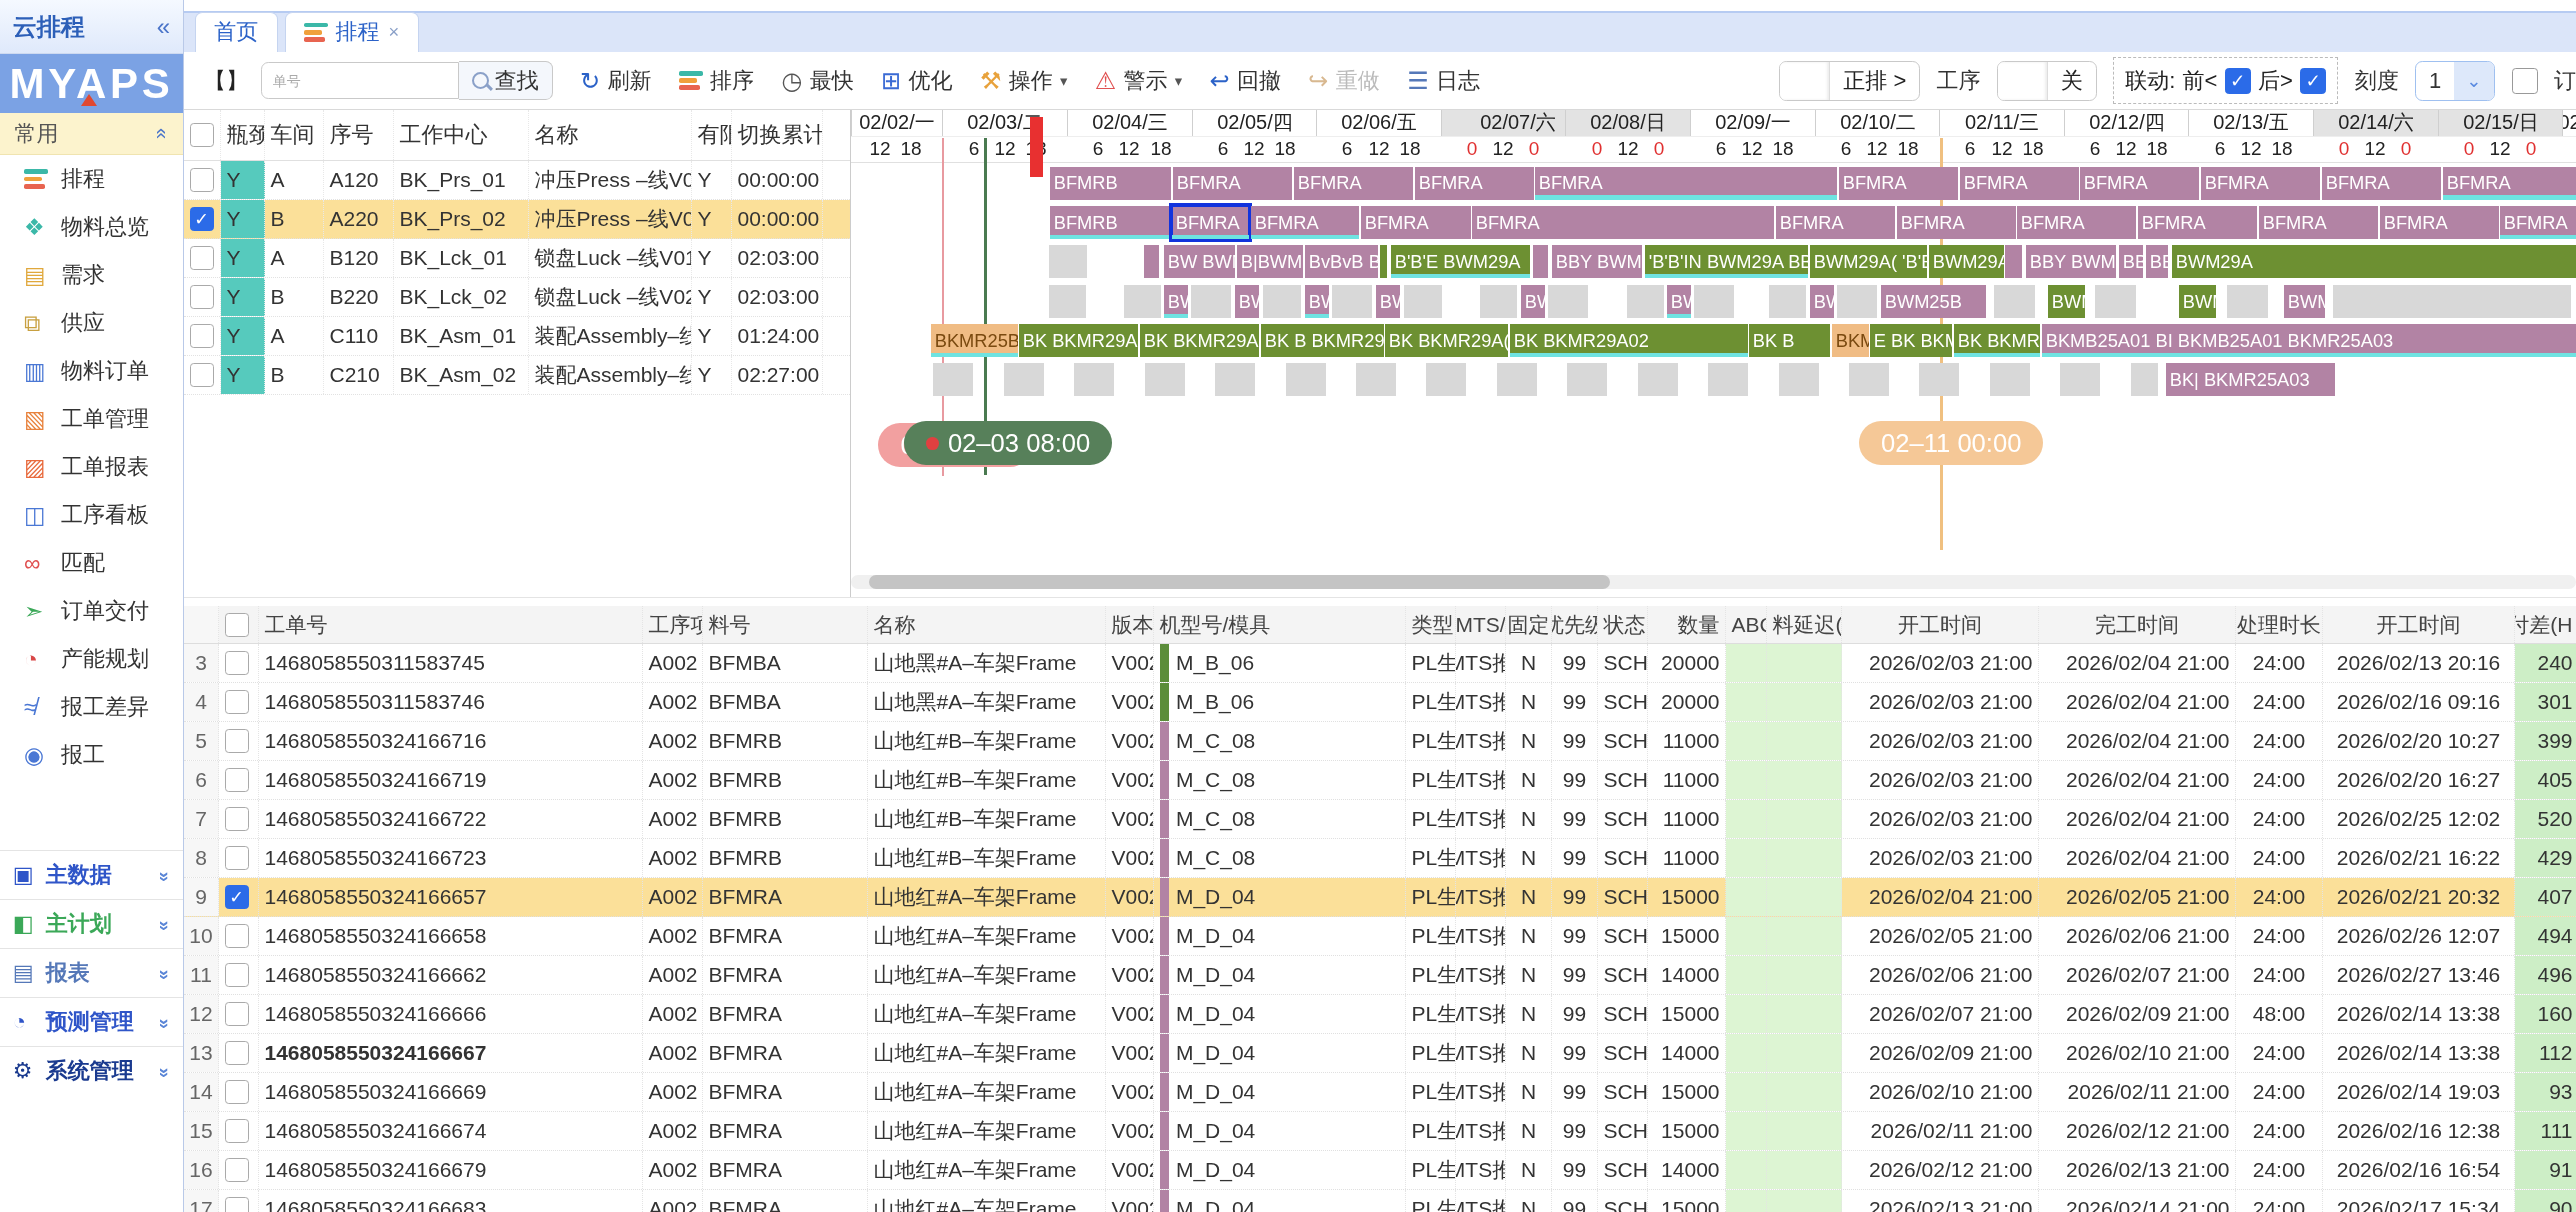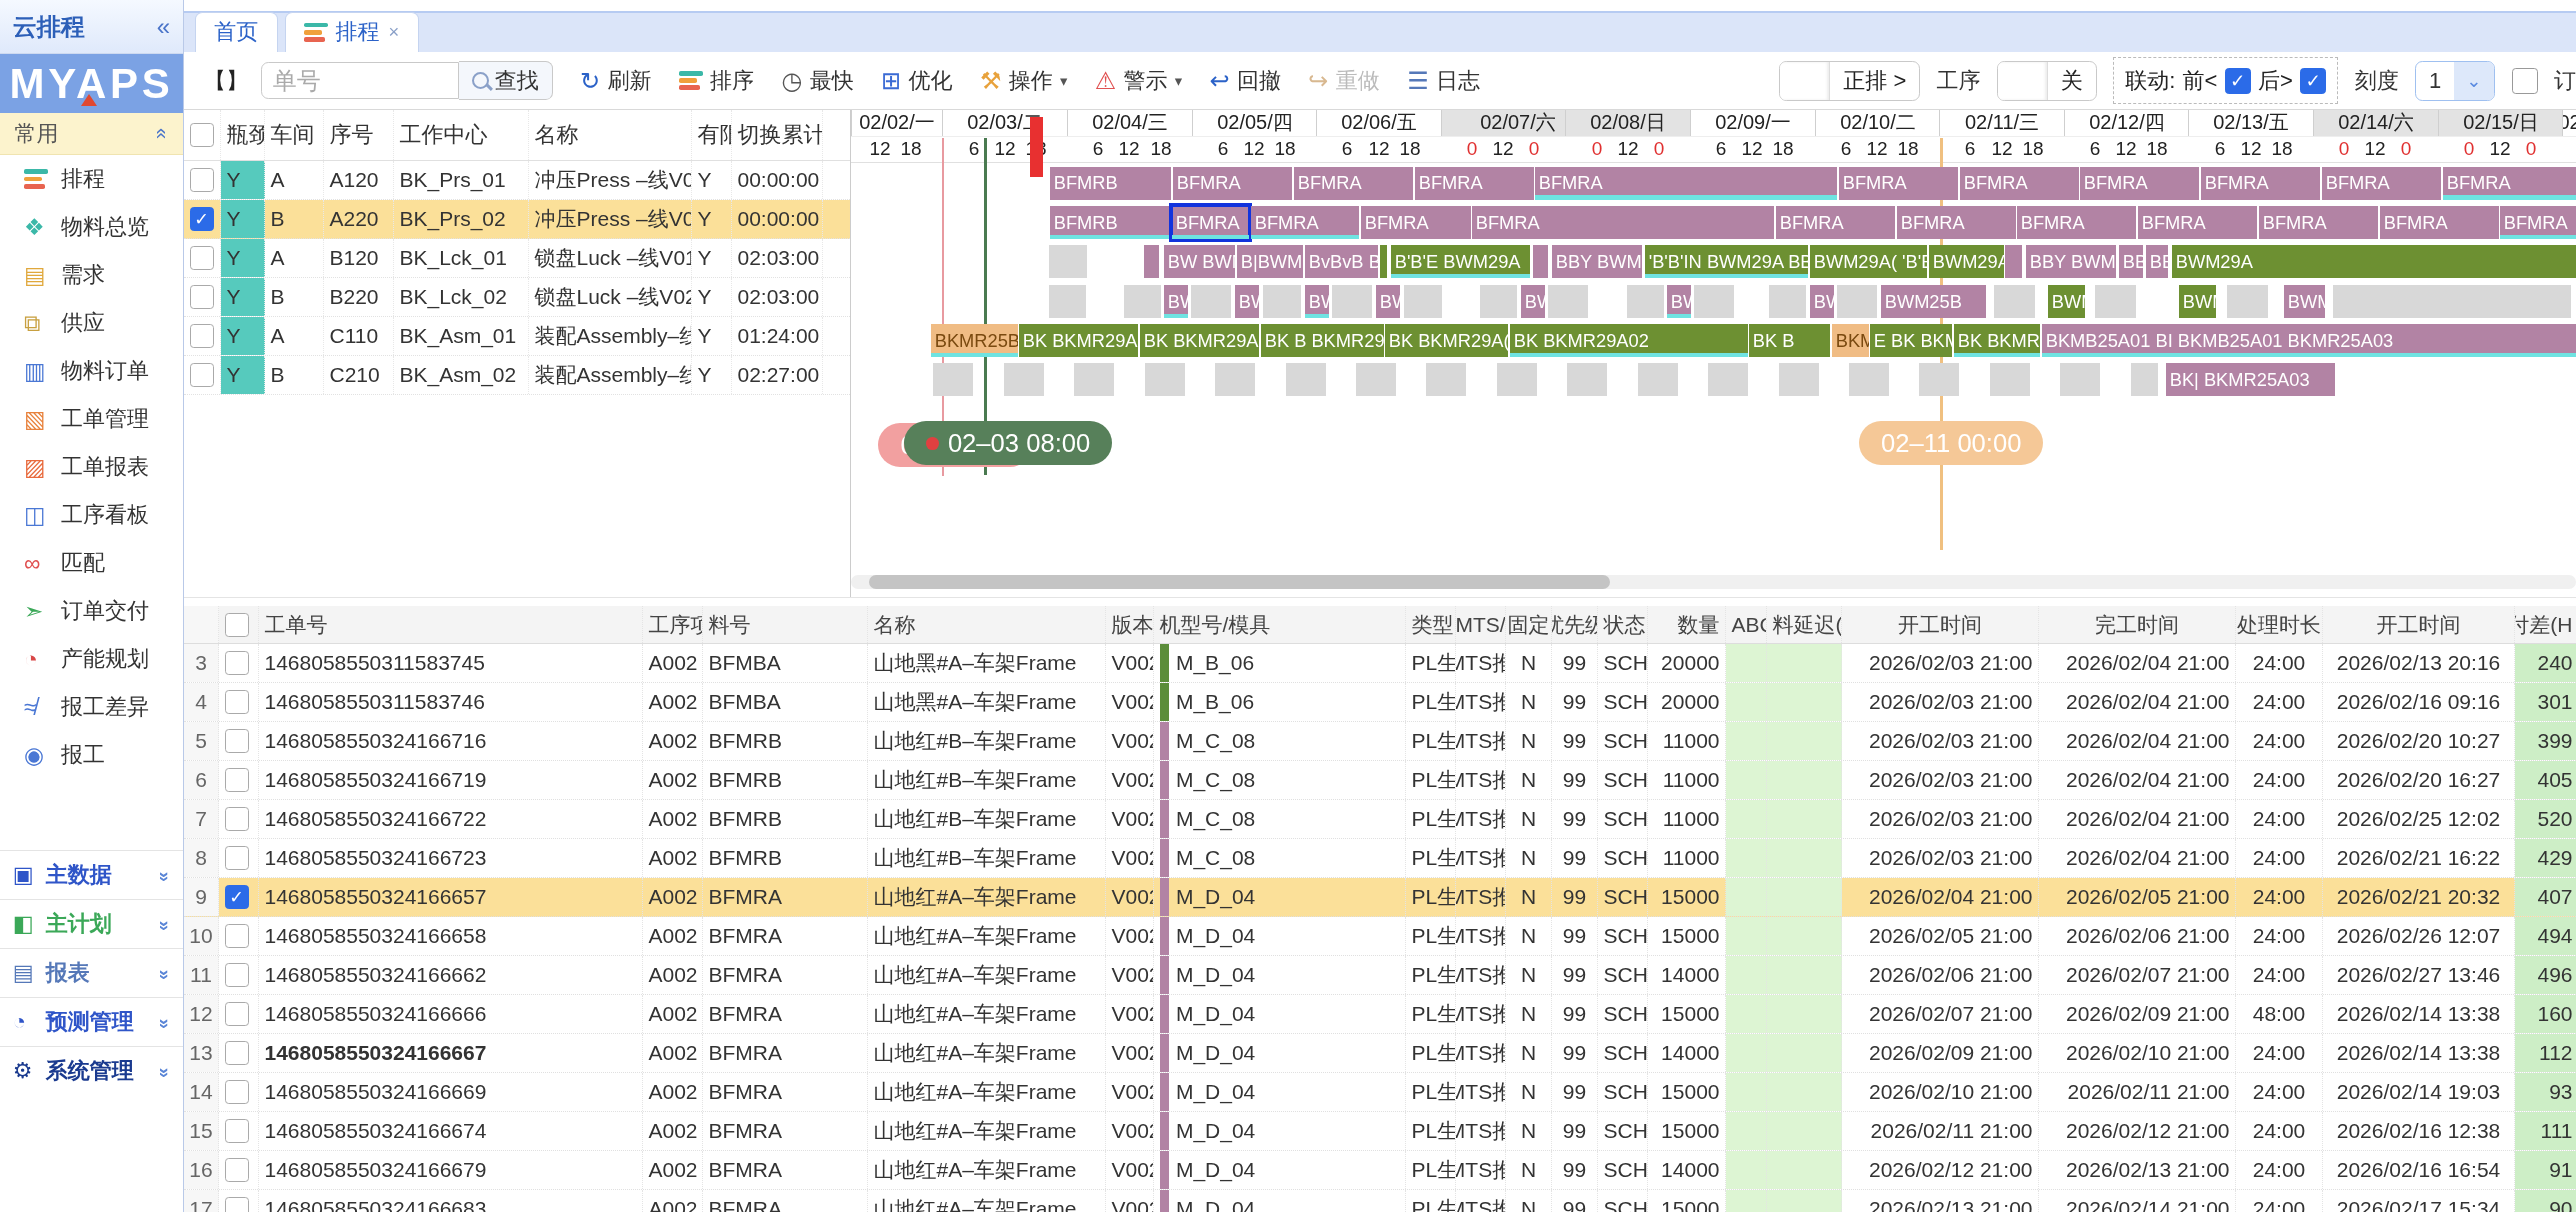--- a/index.html
+++ b/index.html
@@ -28,21 +28,21 @@
   .tab{display:flex;align-items:center;gap:7.3px;background:#fff;border:0.9px solid #c5d4f0;border-bottom:none;border-radius:7.3px 7.3px 0 0;padding:4.6px 18.3px;margin-right:7.3px;font-size:22px;color:#2b62c8;cursor:pointer;}
   .tab .x{color:#8aa0c8;font-size:18.3px;margin-left:1.8px;}
   .tri-bars{display:inline-flex;flex-direction:column;gap:2.7px;width:24px;}
   .tri-bars i{height:4.6px;border-radius:1.8px;display:block;}
   .tri-bars i:nth-child(1){background:#3bb8a8;width:24px;}
   .tri-bars i:nth-child(2){background:#f0a03c;width:18.3px;}
   .tri-bars i:nth-child(3){background:#e86450;width:21px;}
   
   .toolbar{height:58px;display:flex;align-items:center;border-bottom:0.9px solid #d9d9d9;font-size:22px;white-space:nowrap;padding-left:20px;box-sizing:border-box;}
   .tb-brackets{font-size:22px;color:#222;margin-right:12.8px;}
-  .tb-input{width:174px;height:35px;border:0.9px solid #c9c9c9;border-radius:7.3px 0 0 7.3px;font-size:24px;padding:0 11px;outline:none;color:#333;}
+  .tb-input{width:174px;height:35px;border:0.9px solid #c9c9c9;border-radius:7.3px 0 0 7.3px;font-size:14px;padding:0 11px;outline:none;color:#333;}
   .tb-input::placeholder{color:#aaa;}
   .btn-find{display:flex;align-items:center;gap:5.5px;border:0.9px solid #c9c9c9;border-left:none;border-radius:0 7.3px 7.3px 0;height:37px;padding:0 12.8px;background:#f4f7fc;cursor:pointer;}
   .tb-btn{display:flex;align-items:center;gap:7.3px;margin-left:27.4px;cursor:pointer;color:#333;}
   .tb-btn .gi{font-size:24px;}
   .tb-btn.disabled{color:#bbb;}
   .caret{font-size:14.6px;color:#555;}
   .mag{width:13.7px;height:13.7px;border:2.7px solid #8aa0c8;border-radius:50%;position:relative;display:inline-block;}
   .mag::after{content:"";position:absolute;width:7.3px;height:2.7px;background:#8aa0c8;transform:rotate(45deg);right:-6.4px;bottom:-1.8px;}
   .tb-right{margin-left:auto;display:flex;align-items:center;gap:16.5px;padding-right:0;}
   .toggle{display:flex;align-items:center;border:0.9px solid #c9c9c9;border-radius:7.3px;height:38px;overflow:hidden;cursor:pointer;}

